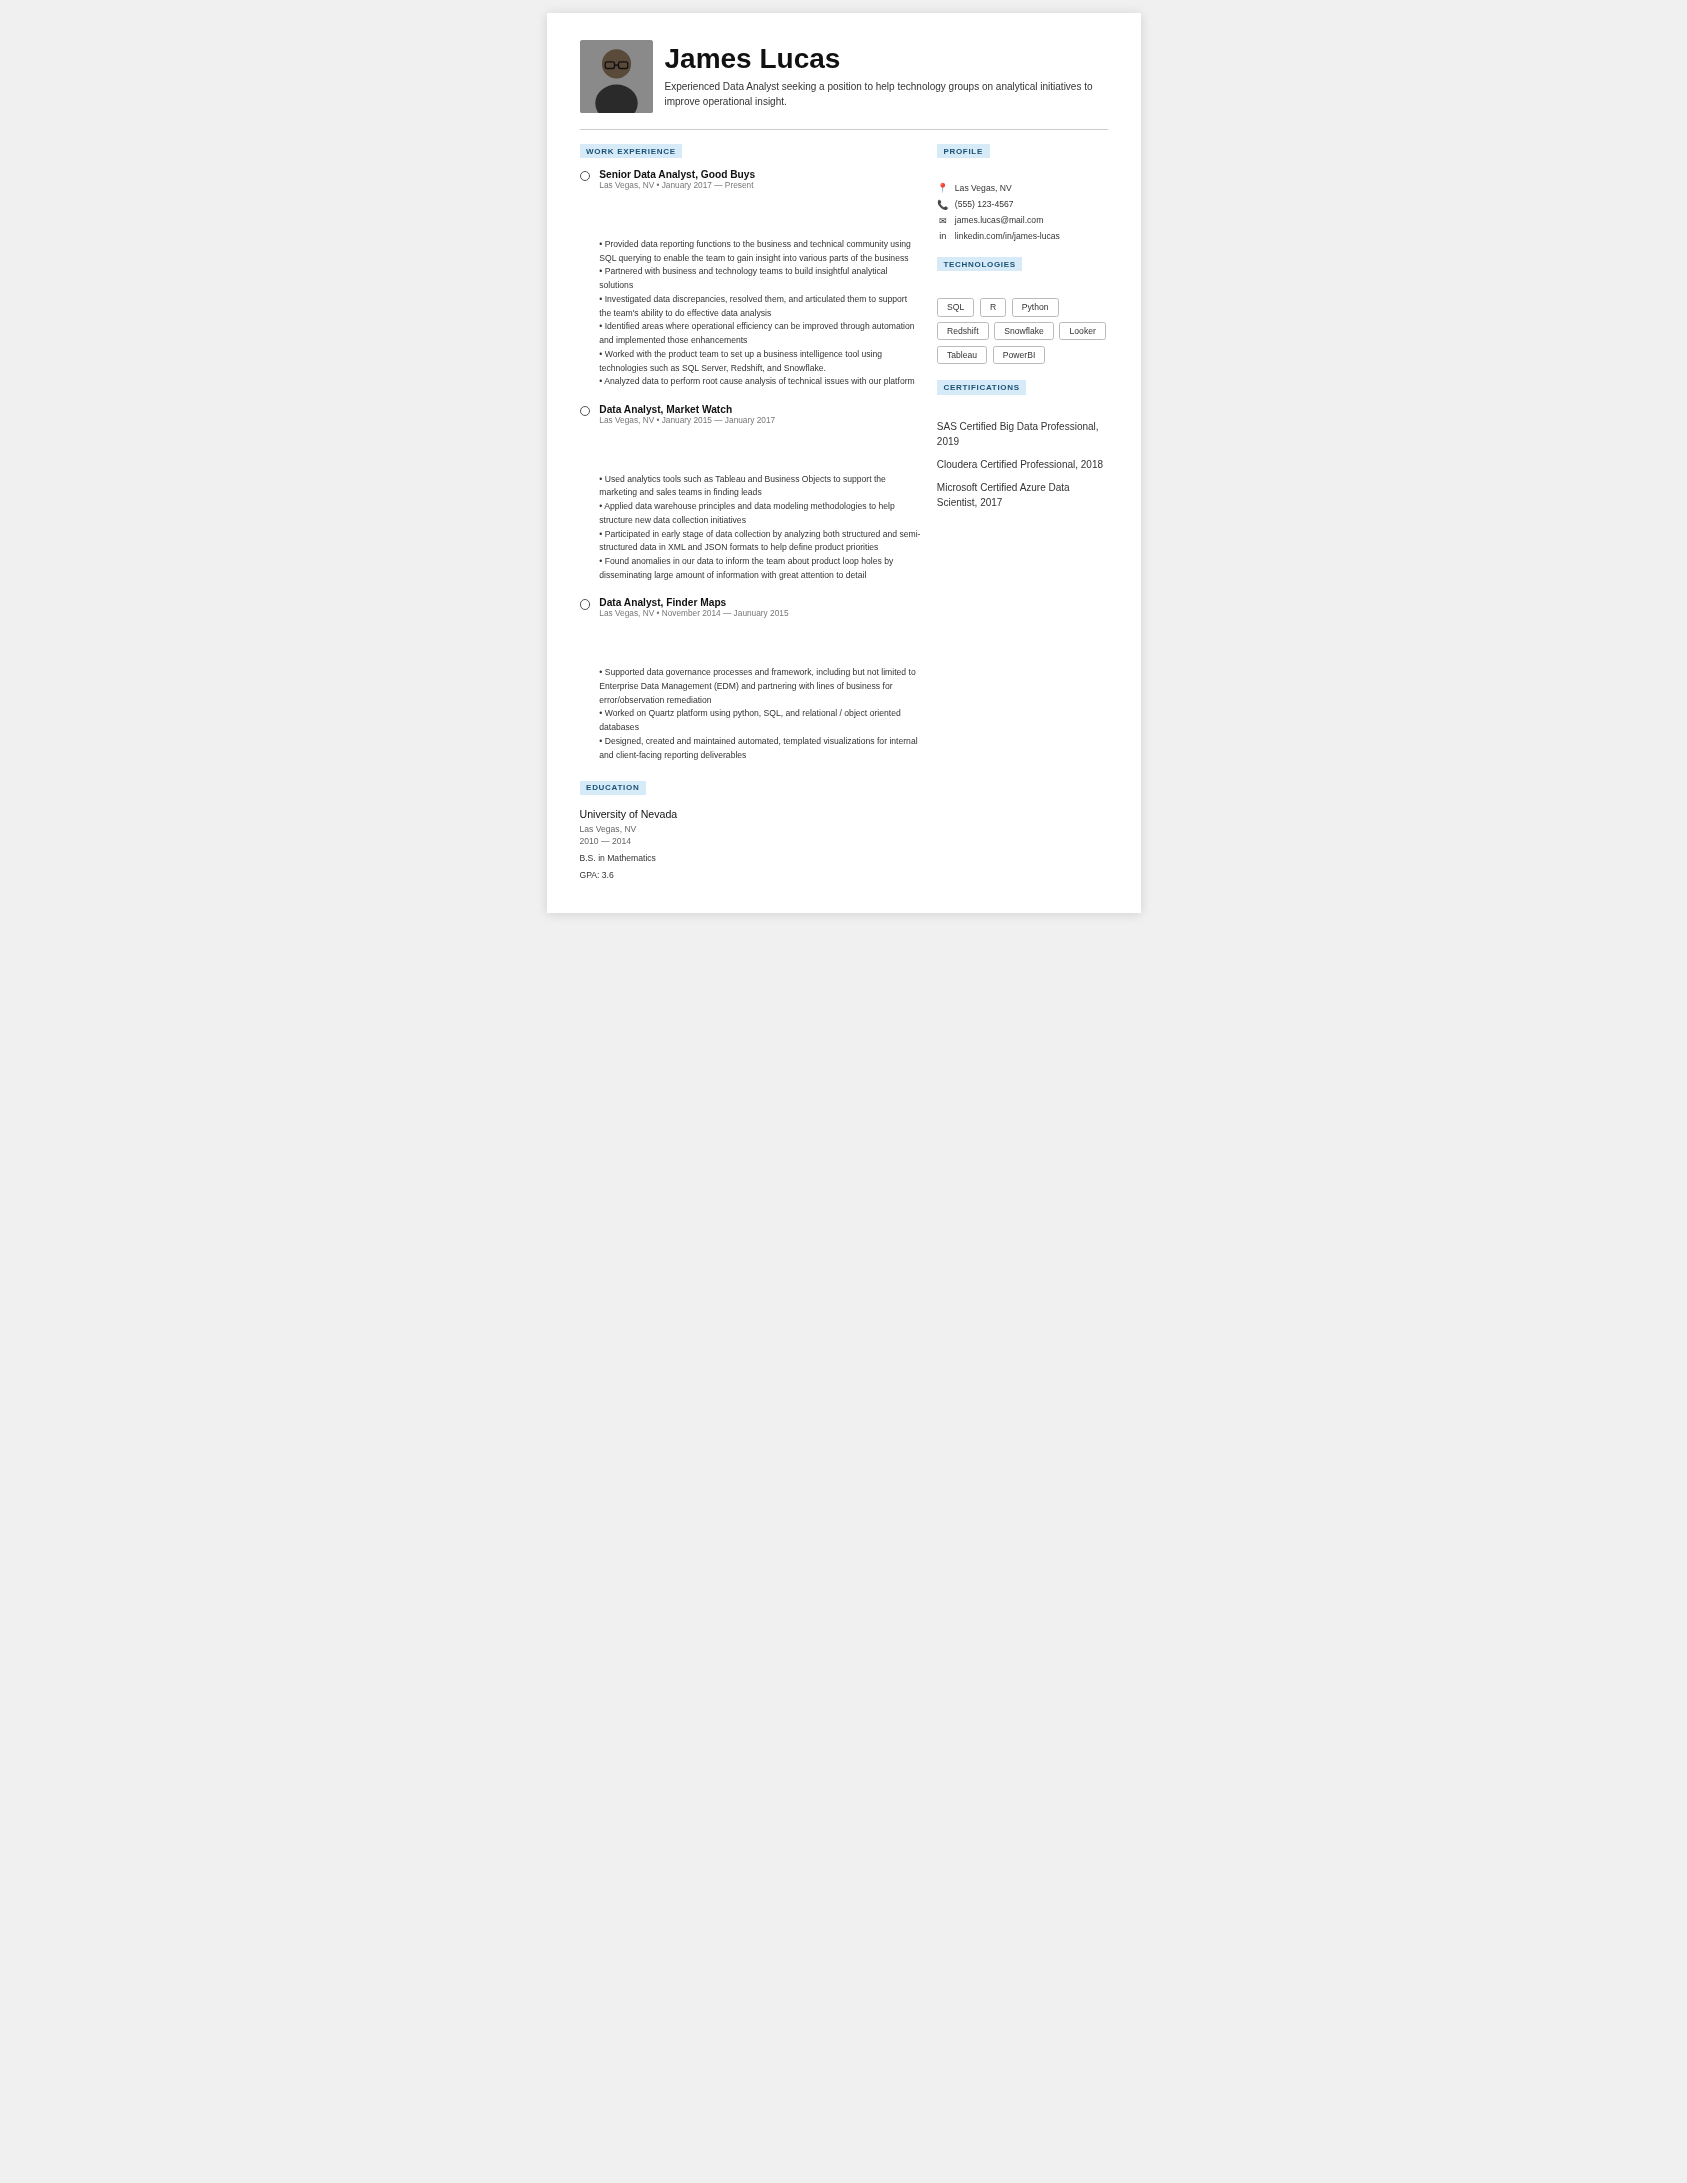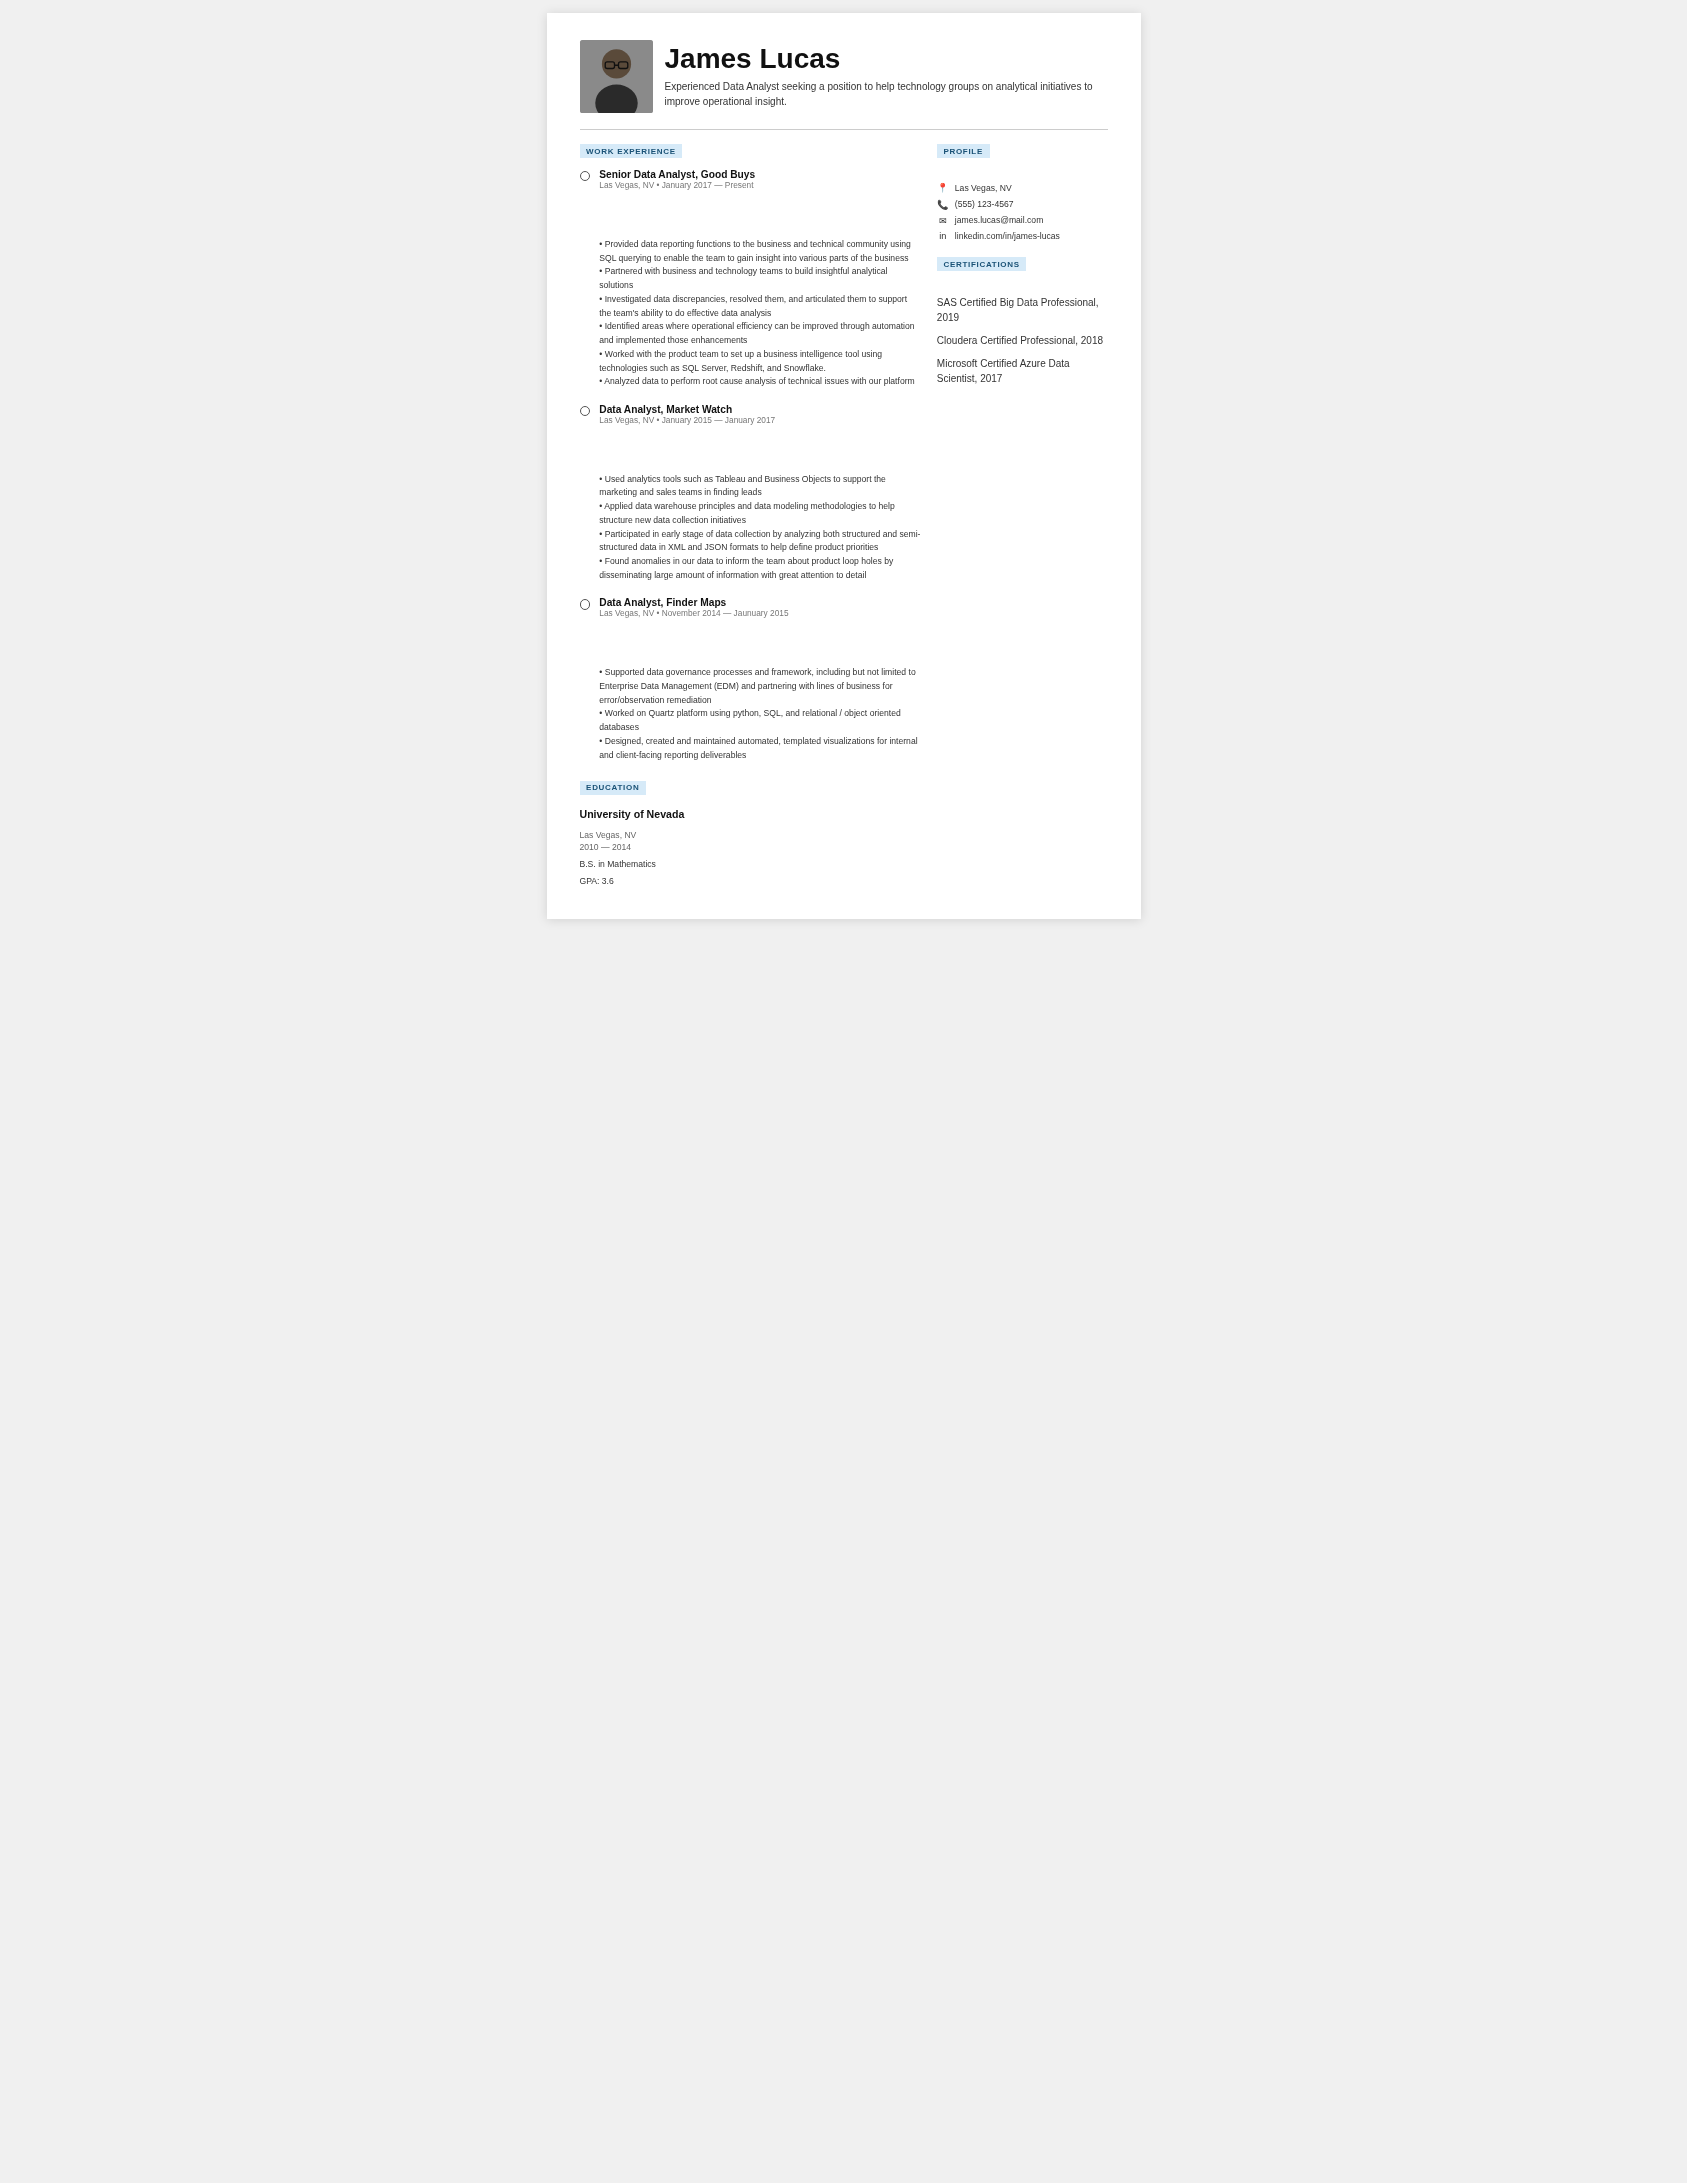--- a/index.html
+++ b/index.html
@@ -119,23 +119,23 @@
       line-height: 1.6;
       margin-top: 48px;
     }
     
     .edu-section {
       margin-top: 18.5px;
     }
     .edu-school {
       font-family: Arial, sans-serif;
       font-size: 10.6px;
-      font-weight: 700;
+      font-weight: 400;
       color: #111;
-      margin-bottom: 10px;
+      margin-bottom: 4px;
     }
     .edu-meta {
       font-family: Arial, sans-serif;
       font-size: 8.6px;
       color: #666;
       margin-bottom: 1.3px;
     }
     .edu-detail {
       font-family: Arial, sans-serif;
       font-size: 8.6px;
@@ -296,20 +296,33 @@
         <div class="profile-item">
           <span class="profile-icon">✉</span>
           <span>james.lucas@mail.com</span>
         </div>
         <div class="profile-item">
           <span class="profile-icon">in</span>
           <span>linkedin.com/in/james-lucas</span>
         </div>
       </div>
 
+      <div class="profile-section">
+        <span class="section-label">TECHNOLOGIES</span>
+        <div class="tech-tags">
+          <span class="tech-tag">SQL</span>
+          <span class="tech-tag">R</span>
+          <span class="tech-tag">Python</span>
+          <span class="tech-tag">Redshift</span>
+          <span class="tech-tag">Snowflake</span>
+          <span class="tech-tag">Looker</span>
+          <span class="tech-tag">Tableau</span>
+          <span class="tech-tag">PowerBI</span>
+        </div>
+      </div>
 
       <div class="profile-section">
         <span class="section-label">CERTIFICATIONS</span>
         <div class="cert-item">SAS Certified Big Data Professional, 2019</div>
         <div class="cert-item">Cloudera Certified Professional, 2018</div>
         <div class="cert-item">Microsoft Certified Azure Data Scientist, 2017</div>
       </div>
 
     </div>
 

